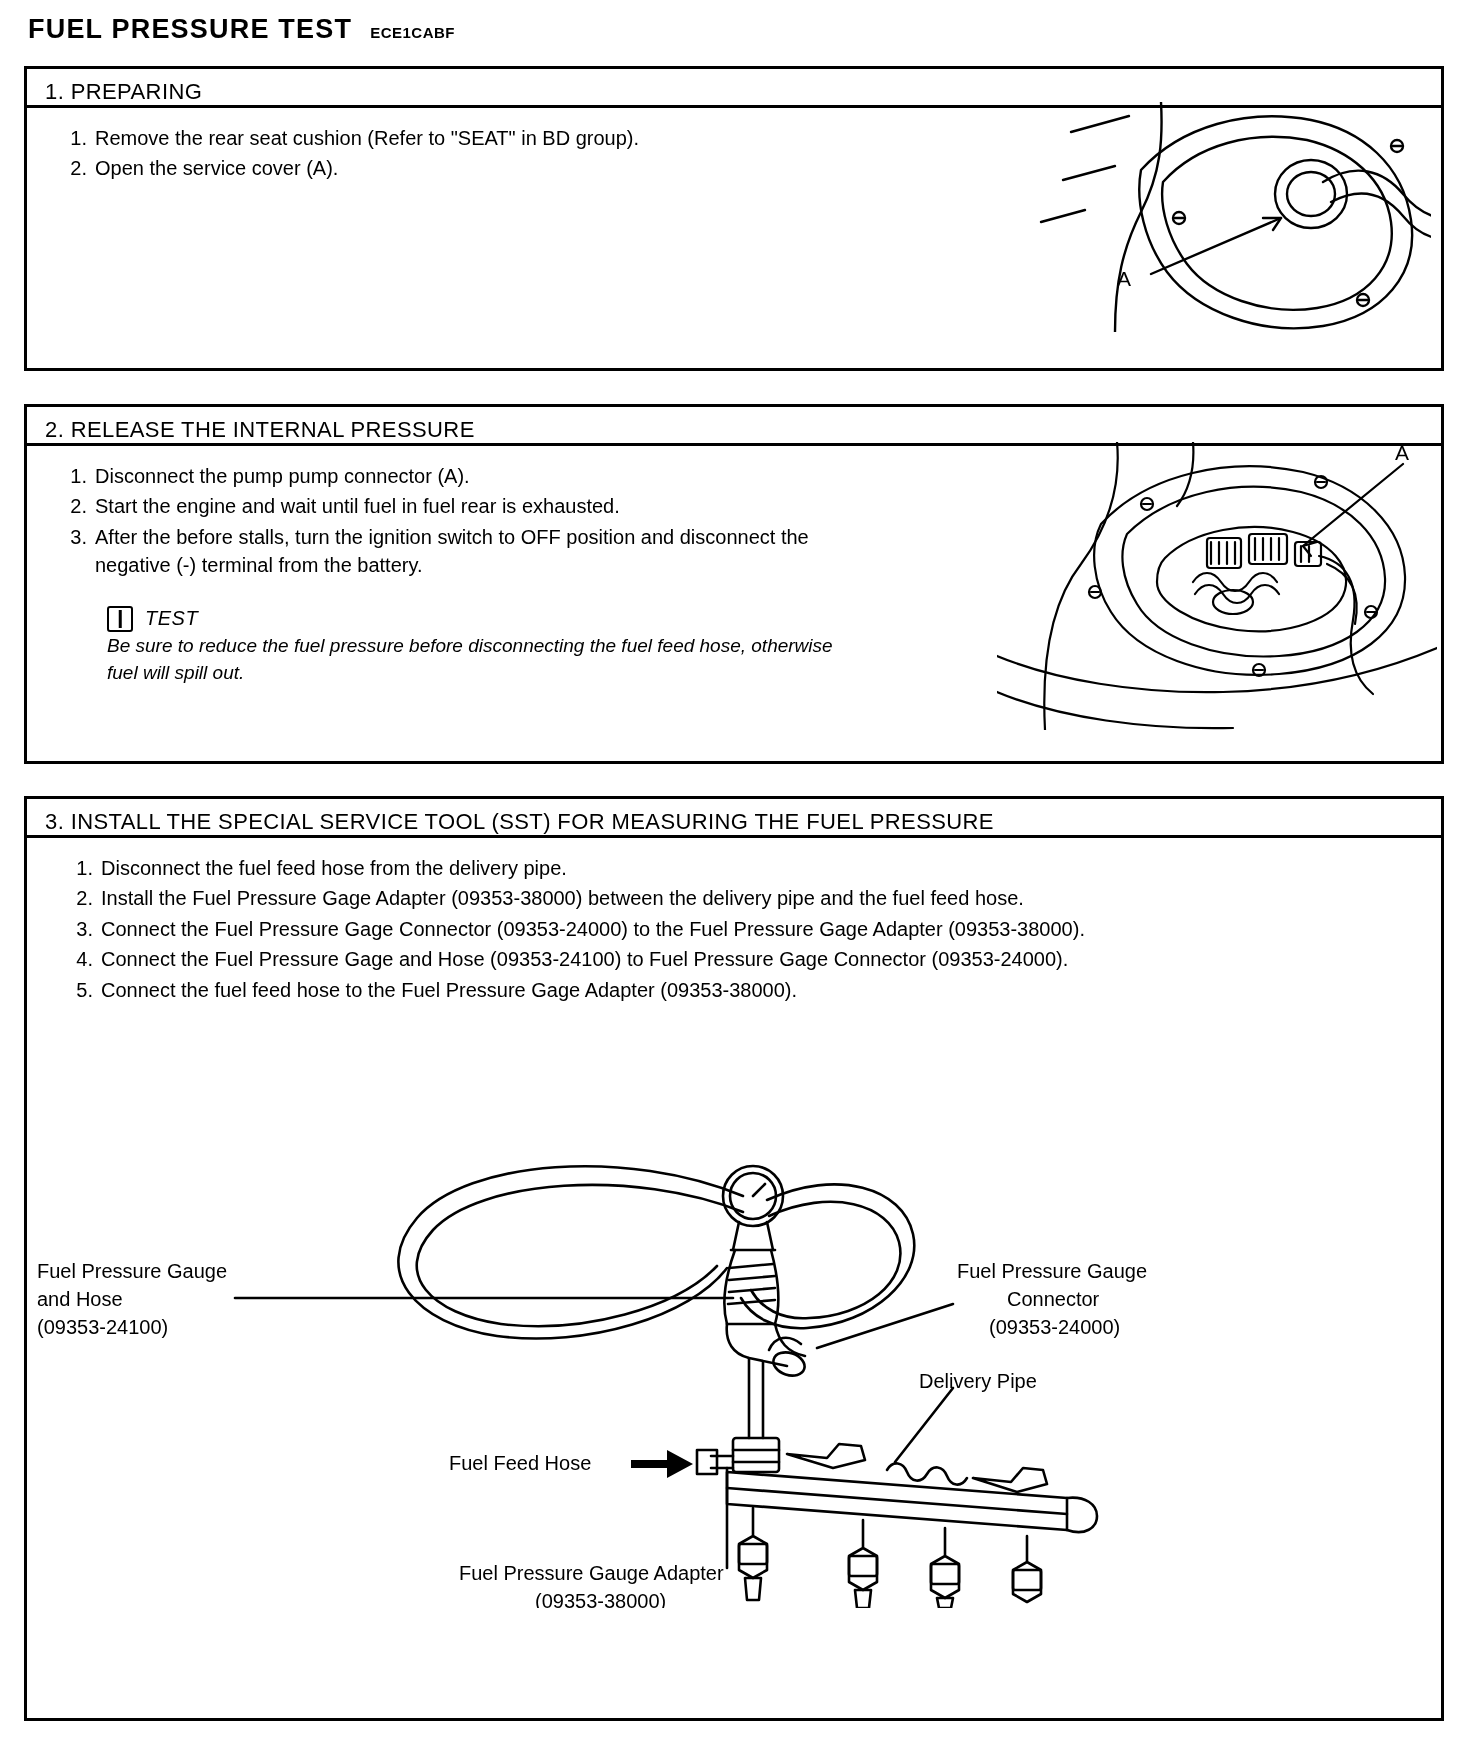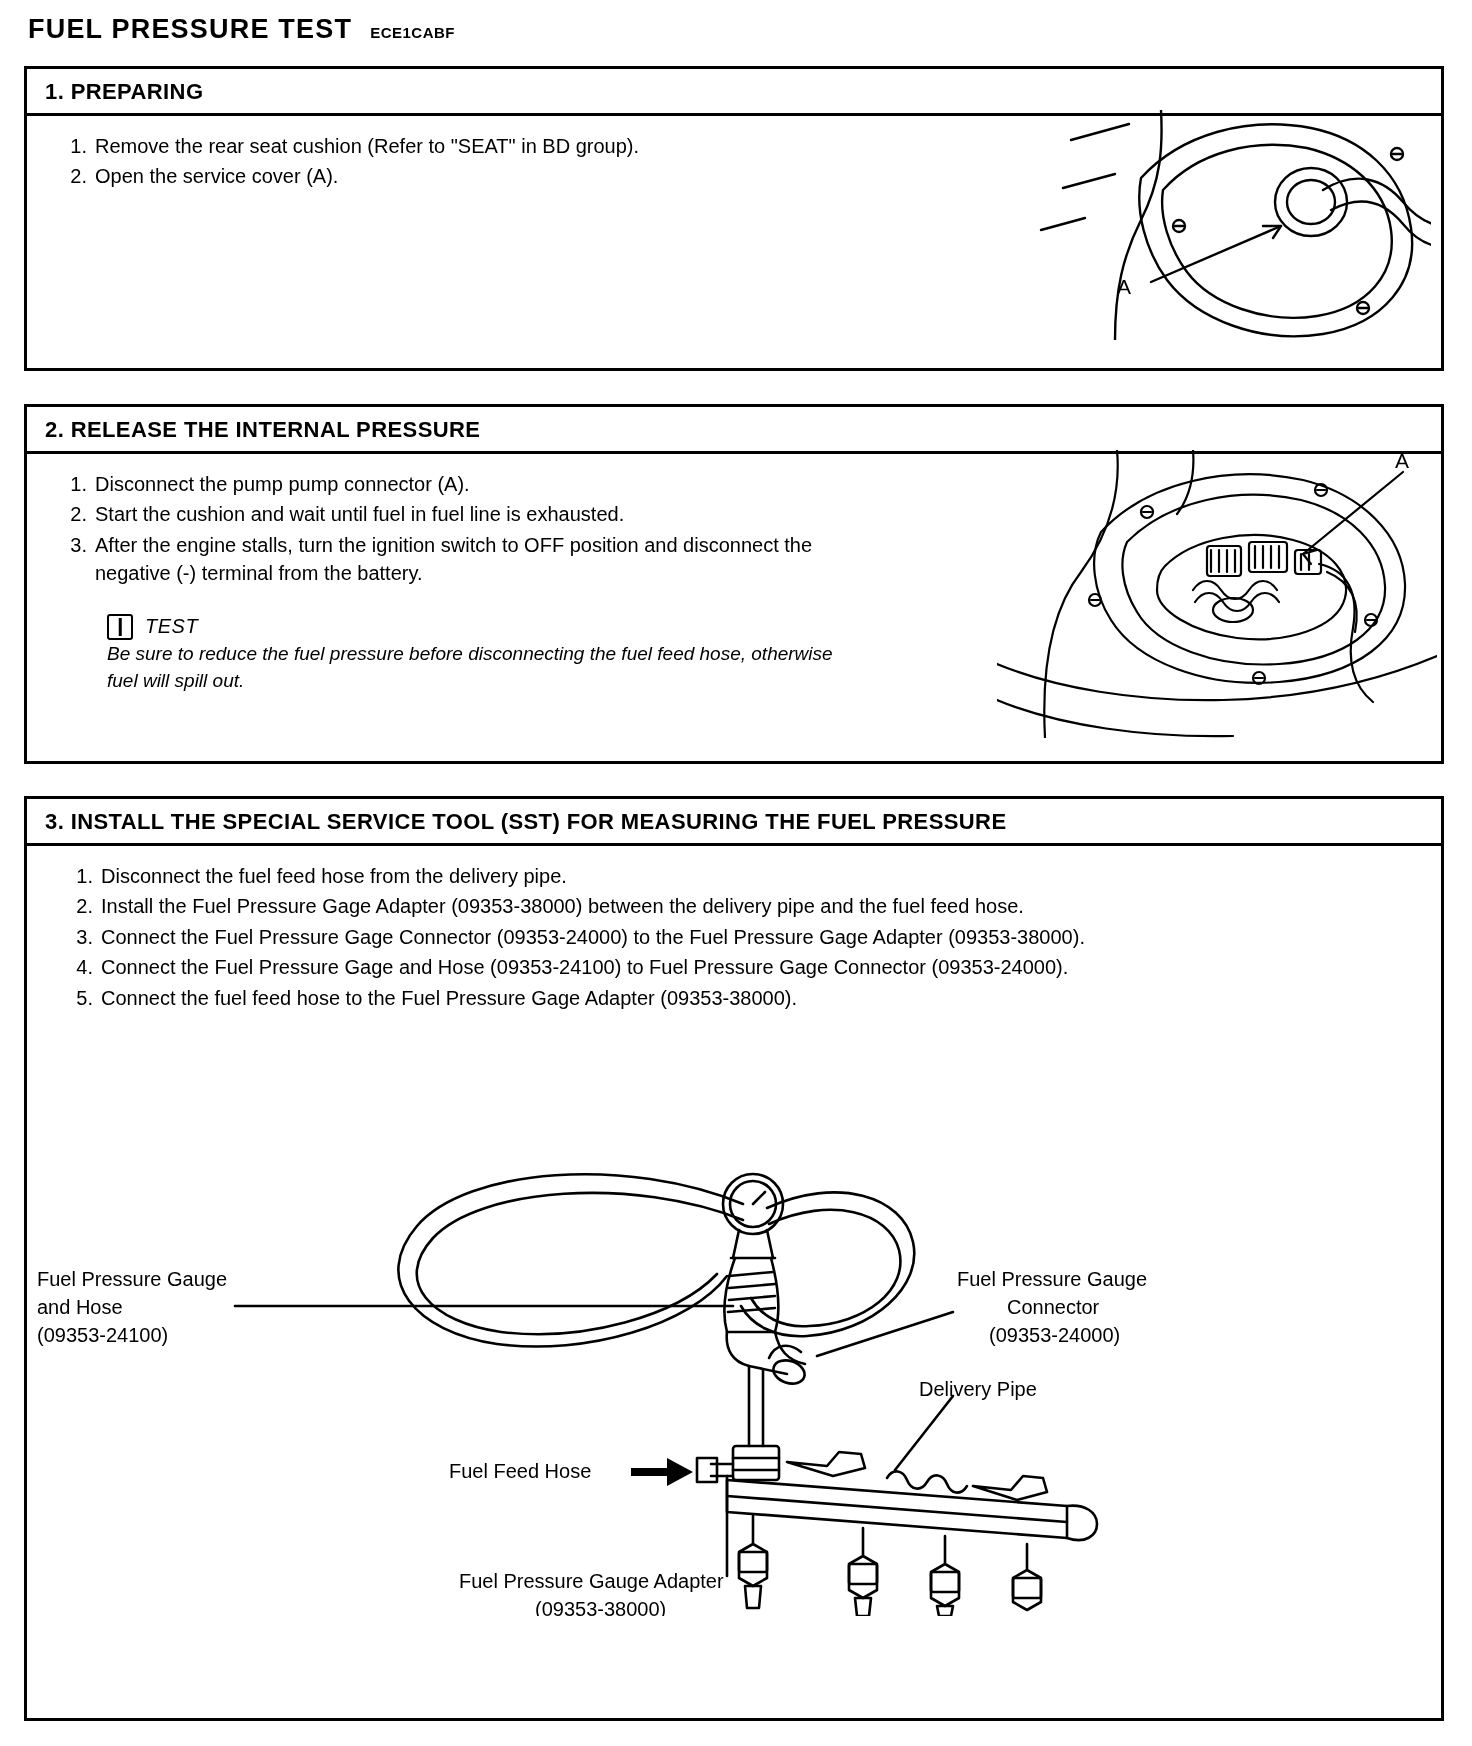--- a/index.html
+++ b/index.html
@@ -47,23 +47,23 @@
   .section {
     position: absolute;
     left: 24px;
     width: 1420px;
     border: 3px solid #000;
     box-sizing: border-box;
     background: #fff;
   }
   .section-head {
     border-bottom: 3px solid #000;
-    padding: 10px 0 8px 18px;
+    padding: 10px 0 0 18px;
     font-size: 22px;
-    font-weight: bold;
+    font-weight: normal;
     letter-spacing: 0.4px;
   }
   .section-body {
     position: relative;
     padding: 16px 18px 14px 18px;
     box-sizing: border-box;
   }
 
   #sec1 { top: 66px;  height: 305px; }
   #sec1 .section-body { height: 245px; }
@@ -231,25 +231,25 @@
   <div class="section" id="sec2">
     <div class="section-head">2. RELEASE THE INTERNAL PRESSURE</div>
     <div class="section-body">
       <ol class="steps">
         <li>
           <span class="num">1.</span>
           <span>Disconnect the pump pump connector (A).</span>
         </li>
         <li>
           <span class="num">2.</span>
-          <span>Start the cushion and wait until fuel in fuel line is exhausted.</span>
+          <span>Start the engine and wait until fuel in fuel rear is exhausted.</span>
         </li>
         <li>
           <span class="num">3.</span>
-          <span style="display:inline-block;max-width:760px;">After the engine stalls, turn the ignition switch to OFF position and disconnect the negative (-) terminal from the battery.</span>
+          <span style="display:inline-block;max-width:760px;">After the before stalls, turn the ignition switch to OFF position and disconnect the negative (-) terminal from the battery.</span>
         </li>
       </ol>
 
       <div class="note-block">
         <div class="note-head">
           <span class="book-icon"></span>
           <span>TEST</span>
         </div>
         <div class="note-body" style="max-width:740px;">Be sure to reduce the fuel pressure before disconnecting the fuel feed hose, otherwise fuel will spill out.</div>
       </div>

